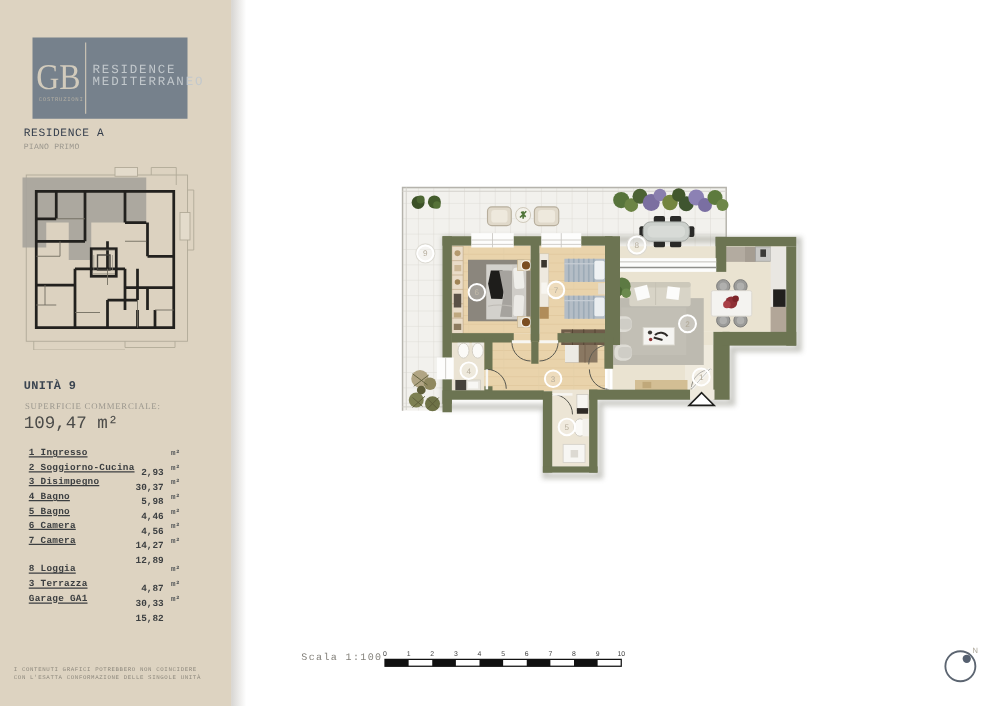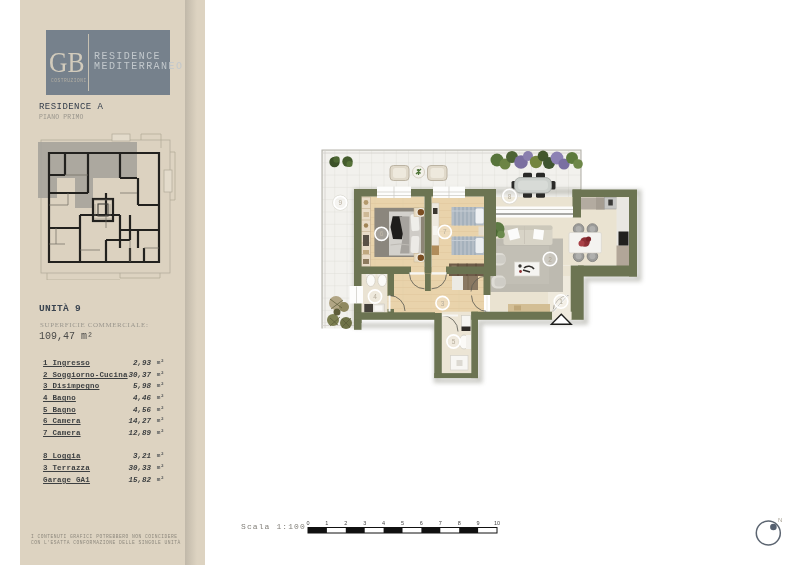--- a/index.html
+++ b/index.html
@@ -1,32 +1,32 @@
 <!DOCTYPE html>
 <html><head>
 <meta charset="utf-8">
 <style>
 html,body{margin:0;padding:0;width:800px;height:565px;background:#ffffff;overflow:hidden;}
 body{font-family:"Liberation Mono",monospace;position:relative;}
-#sidebar{position:absolute;left:0;top:0;width:185px;height:565px;background:#ddd3c1;z-index:2;margin-left:20px;}
+#sidebar{position:absolute;left:0;top:0;width:185px;height:565px;background:#ddd3c1;z-index:2;}
 #sideshadow{position:absolute;left:185px;top:0;width:12px;height:565px;background:linear-gradient(to right,rgba(140,135,125,0.35),rgba(255,255,255,0));z-index:2;}
 #logo{position:absolute;left:26px;top:30px;width:124px;height:65px;background:#76818c;}
 #gb{position:absolute;left:3px;top:16px;font-family:"Liberation Serif",serif;font-size:29px;font-weight:400;color:#d2cbbc;letter-spacing:0px;transform:scale(0.88,1);transform-origin:left top;}
 #costr{position:absolute;left:5px;top:48px;font-size:4.5px;color:#b2aea3;letter-spacing:0.55px;}
 #logoline{position:absolute;left:42px;top:4px;width:1px;height:57px;background:#c6c0b2;}
 #logoresidence{position:absolute;left:48px;top:22px;font-size:10px;color:#c2c8cc;letter-spacing:1.45px;line-height:9.6px;}
 #resA{position:absolute;left:19px;top:102px;font-size:9px;font-weight:normal;color:#333d4b;letter-spacing:0.45px;}
 #pianoprimo{position:absolute;left:19px;top:113.5px;font-size:6.5px;color:#9b978e;letter-spacing:0.15px;}
 #unita{position:absolute;left:19px;top:302.5px;font-size:9.5px;font-weight:bold;color:#3a4450;letter-spacing:0.3px;}
 #supc{position:absolute;left:20px;top:321px;font-size:7px;color:#9b978e;letter-spacing:0.6px;font-family:Liberation Serif, serif;}
-#supv{position:absolute;left:19px;top:330.5px;font-size:10px;color:#4a4a48;letter-spacing:0px;}
+#supv{position:absolute;left:19px;top:330.5px;font-size:14px;color:#4a4a48;letter-spacing:0px;}
 #roomlist{position:absolute;left:23px;top:359px;width:121px;font-size:7.5px;font-weight:bold;color:#3c3f41;}
 .row{position:relative;height:11.7px;}
 .rn{position:absolute;left:0;top:0;letter-spacing:0.2px;text-decoration:underline;}
-.rv{position:absolute;right:13px;top:0;font-style:italic;}
+.rv{position:absolute;right:13px;top:16px;}
 .ru{position:absolute;right:0;top:0;font-size:6px;font-weight:bold;color:#55585a;}
 .gap{height:11.6px;}
 #disc{position:absolute;left:11px;top:534px;font-size:4.6px;color:#8e897e;letter-spacing:0.5px;line-height:5.6px;}
 #scala{position:absolute;left:241px;top:522px;font-size:8px;color:#83807a;letter-spacing:1.1px;z-index:1;}
 </style>
 </head>
 <body>
 
 <div id="sidebar">
 
@@ -108,21 +108,21 @@
         <span class="ru">m²</span>
       </div>
     <div class="row">
         <span class="rn">7 Camera</span>
         <span class="rv">12,89</span>
         <span class="ru">m²</span>
       </div>
     <div class="gap"></div>
     <div class="row">
         <span class="rn">8 Loggia</span>
-        <span class="rv">3,21</span>
+        <span class="rv">4,87</span>
         <span class="ru">m²</span>
       </div>
     <div class="row">
         <span class="rn">3 Terrazza</span>
         <span class="rv">30,33</span>
         <span class="ru">m²</span>
       </div>
     <div class="row">
         <span class="rn">Garage GA1</span>
         <span class="rv">15,82</span>

